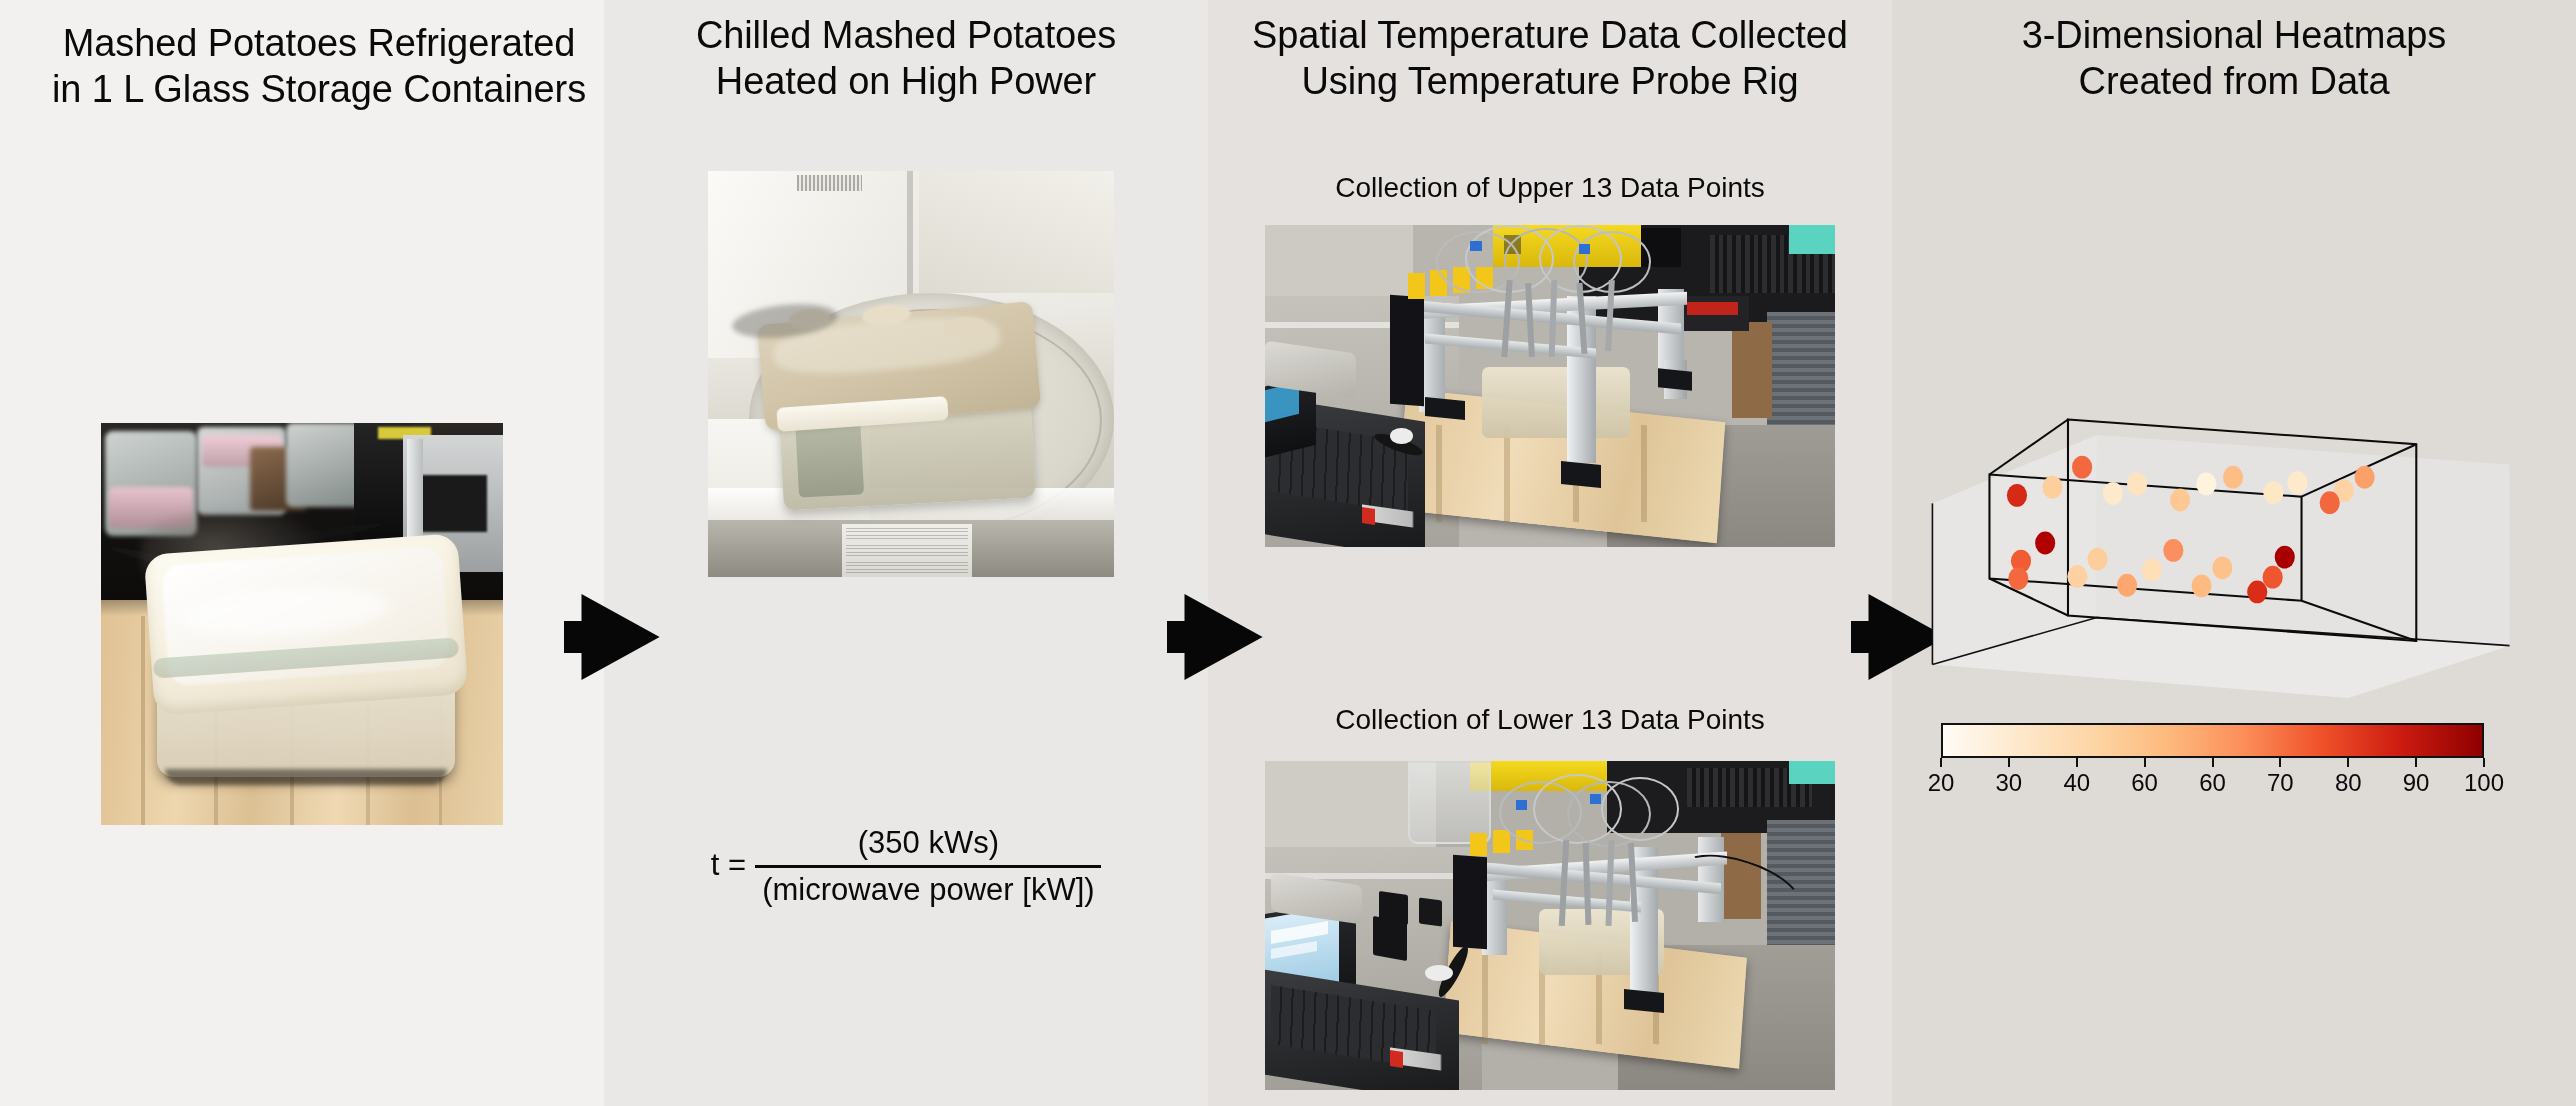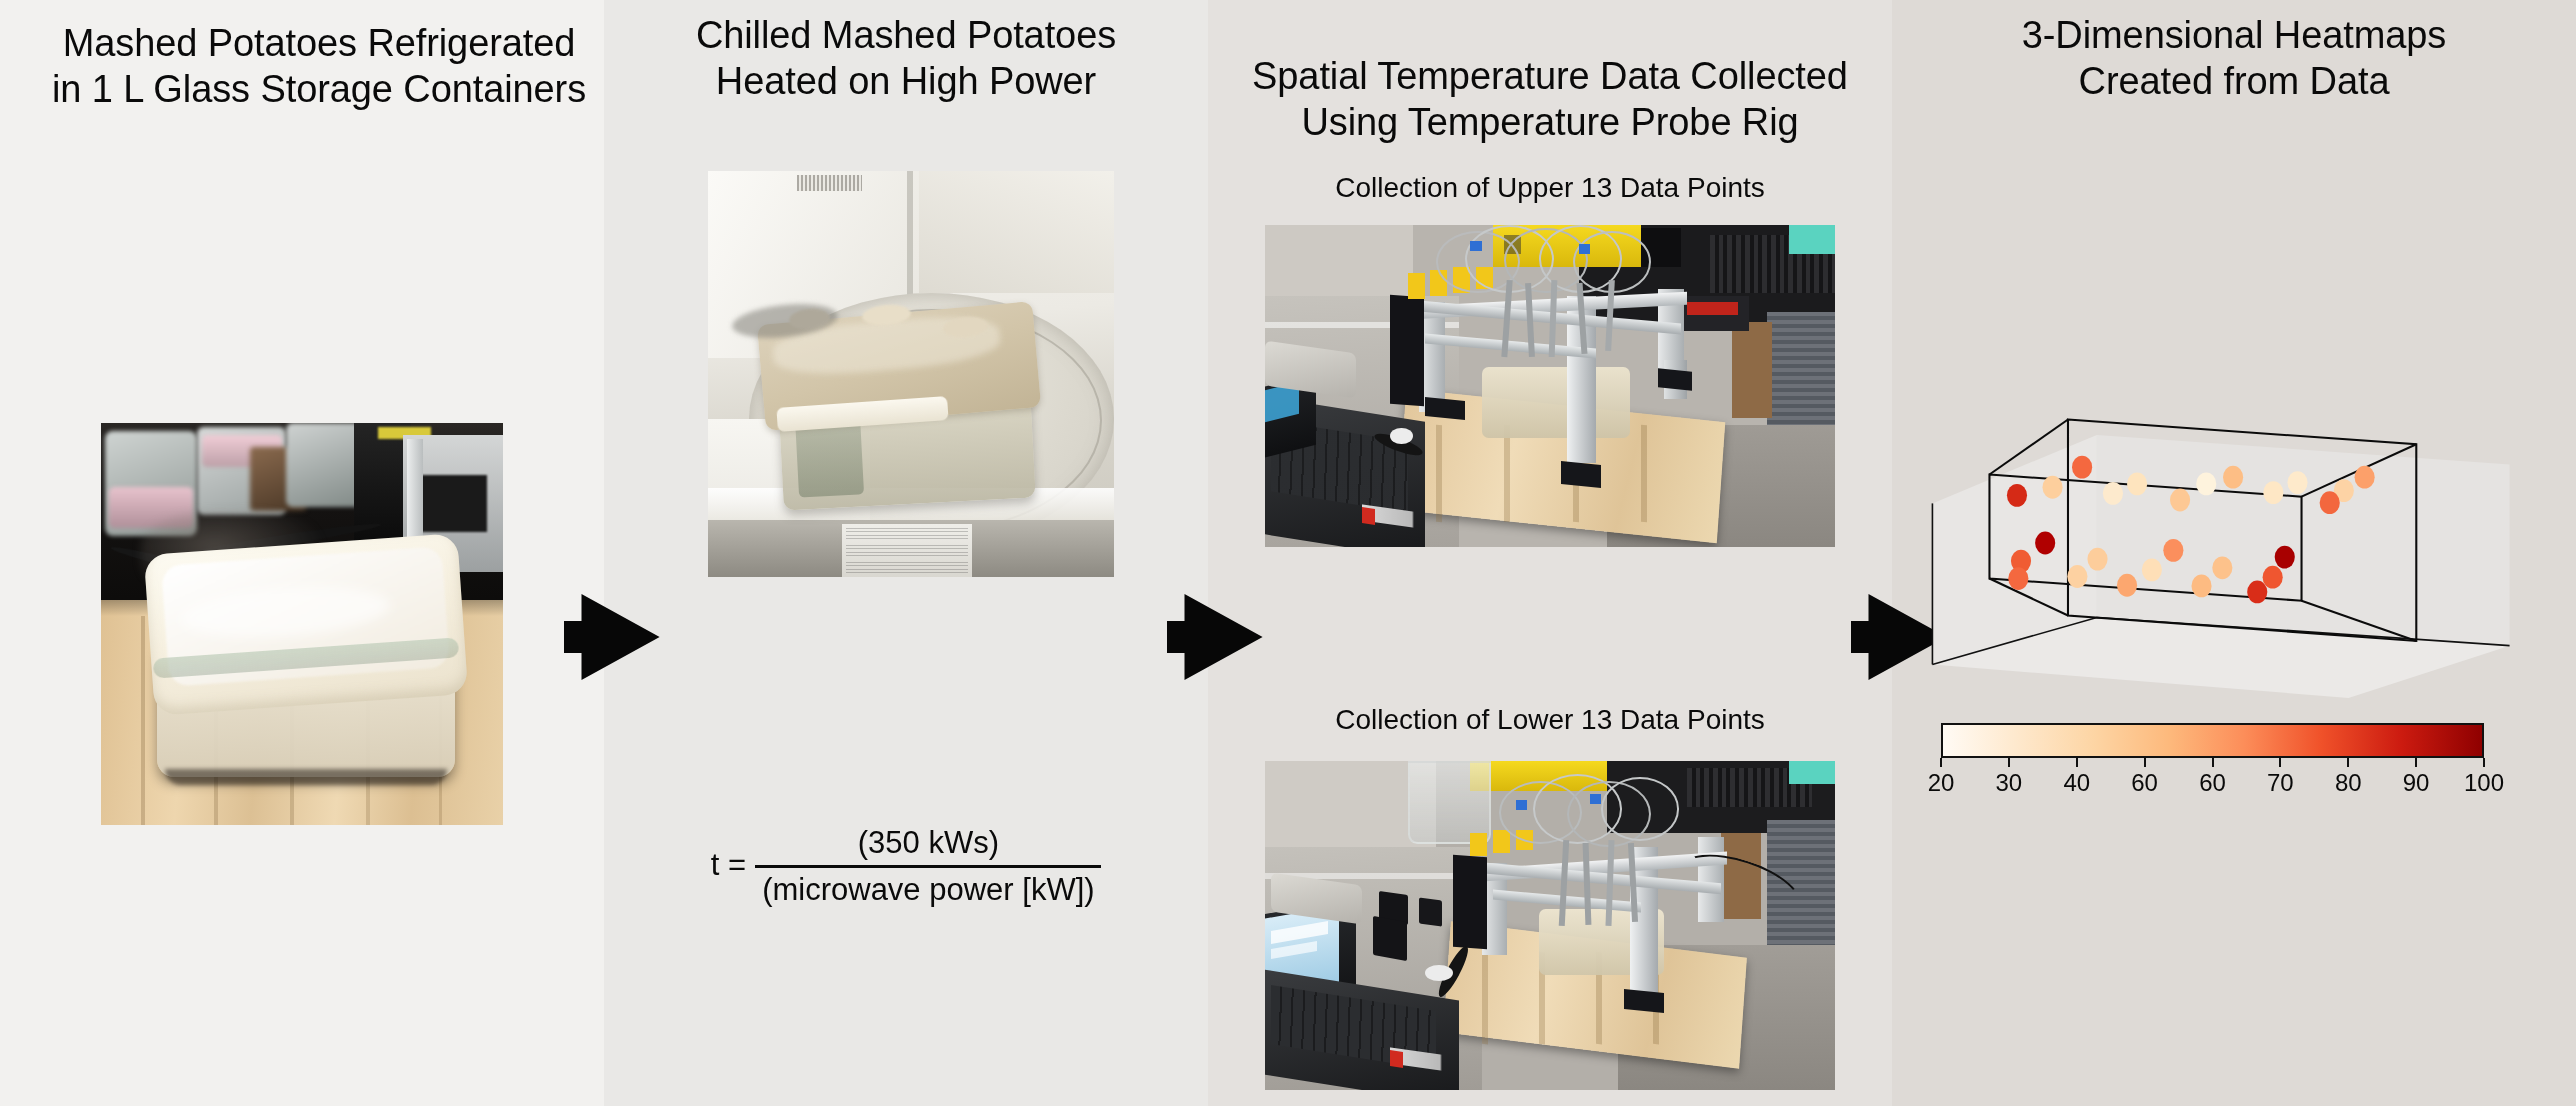--- a/index.html
+++ b/index.html
@@ -35,21 +35,21 @@
     text-align: center;
     color: #0a0a0a;
     font-size: 38px;
     line-height: 1.22;
     font-weight: 400;
     letter-spacing: -0.1px;
     white-space: pre-line;
   }
   .title-1 { left: 17px;    width: 604px;  top: 12px; margin-top: 8px; }
   .title-2 { left: 604px;  width: 604px;  top: 12px; }
-  .title-3 { left: 1208px; width: 684px; top: 12px; margin-top: 41px; }
+  .title-3 { left: 1208px; width: 684px; top: 12px; }
   .title-4 { left: 1892px; width: 684px; top: 12px; }
 
   .sub-label {
     position: absolute;
     text-align: center;
     color: #0a0a0a;
     font-size: 28px;
     line-height: 1.2;
     font-weight: 400;
   }

